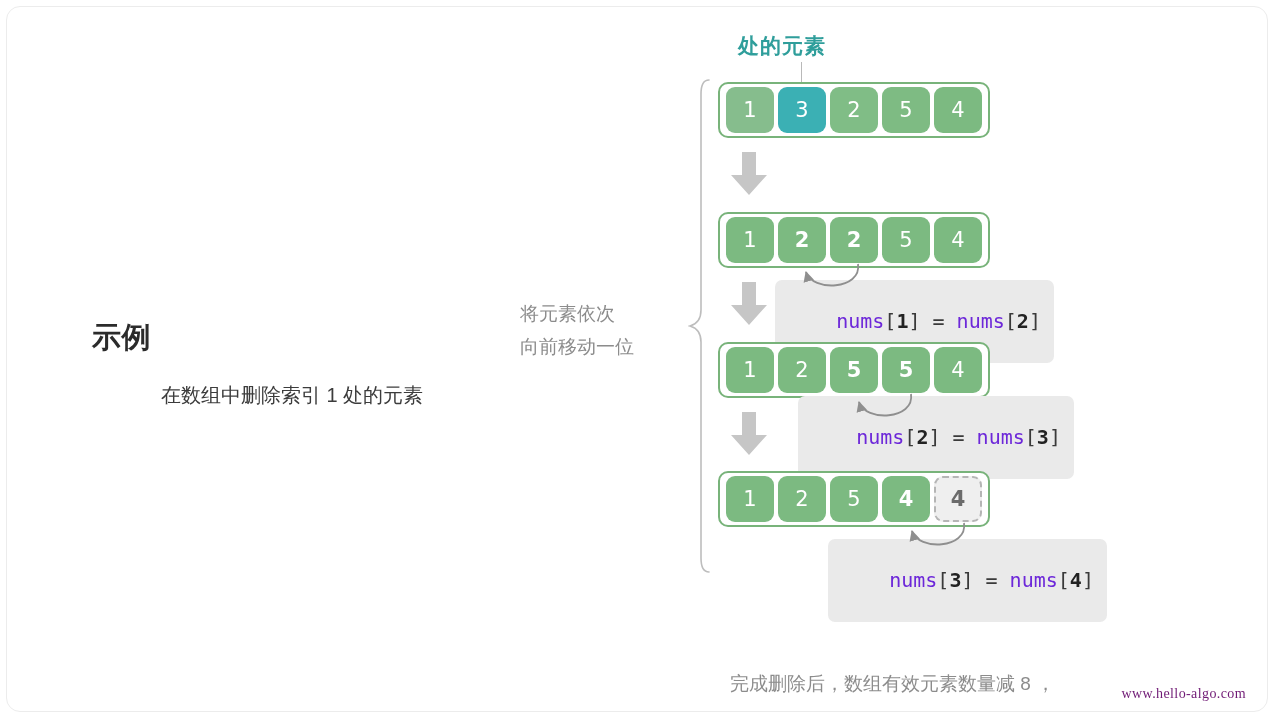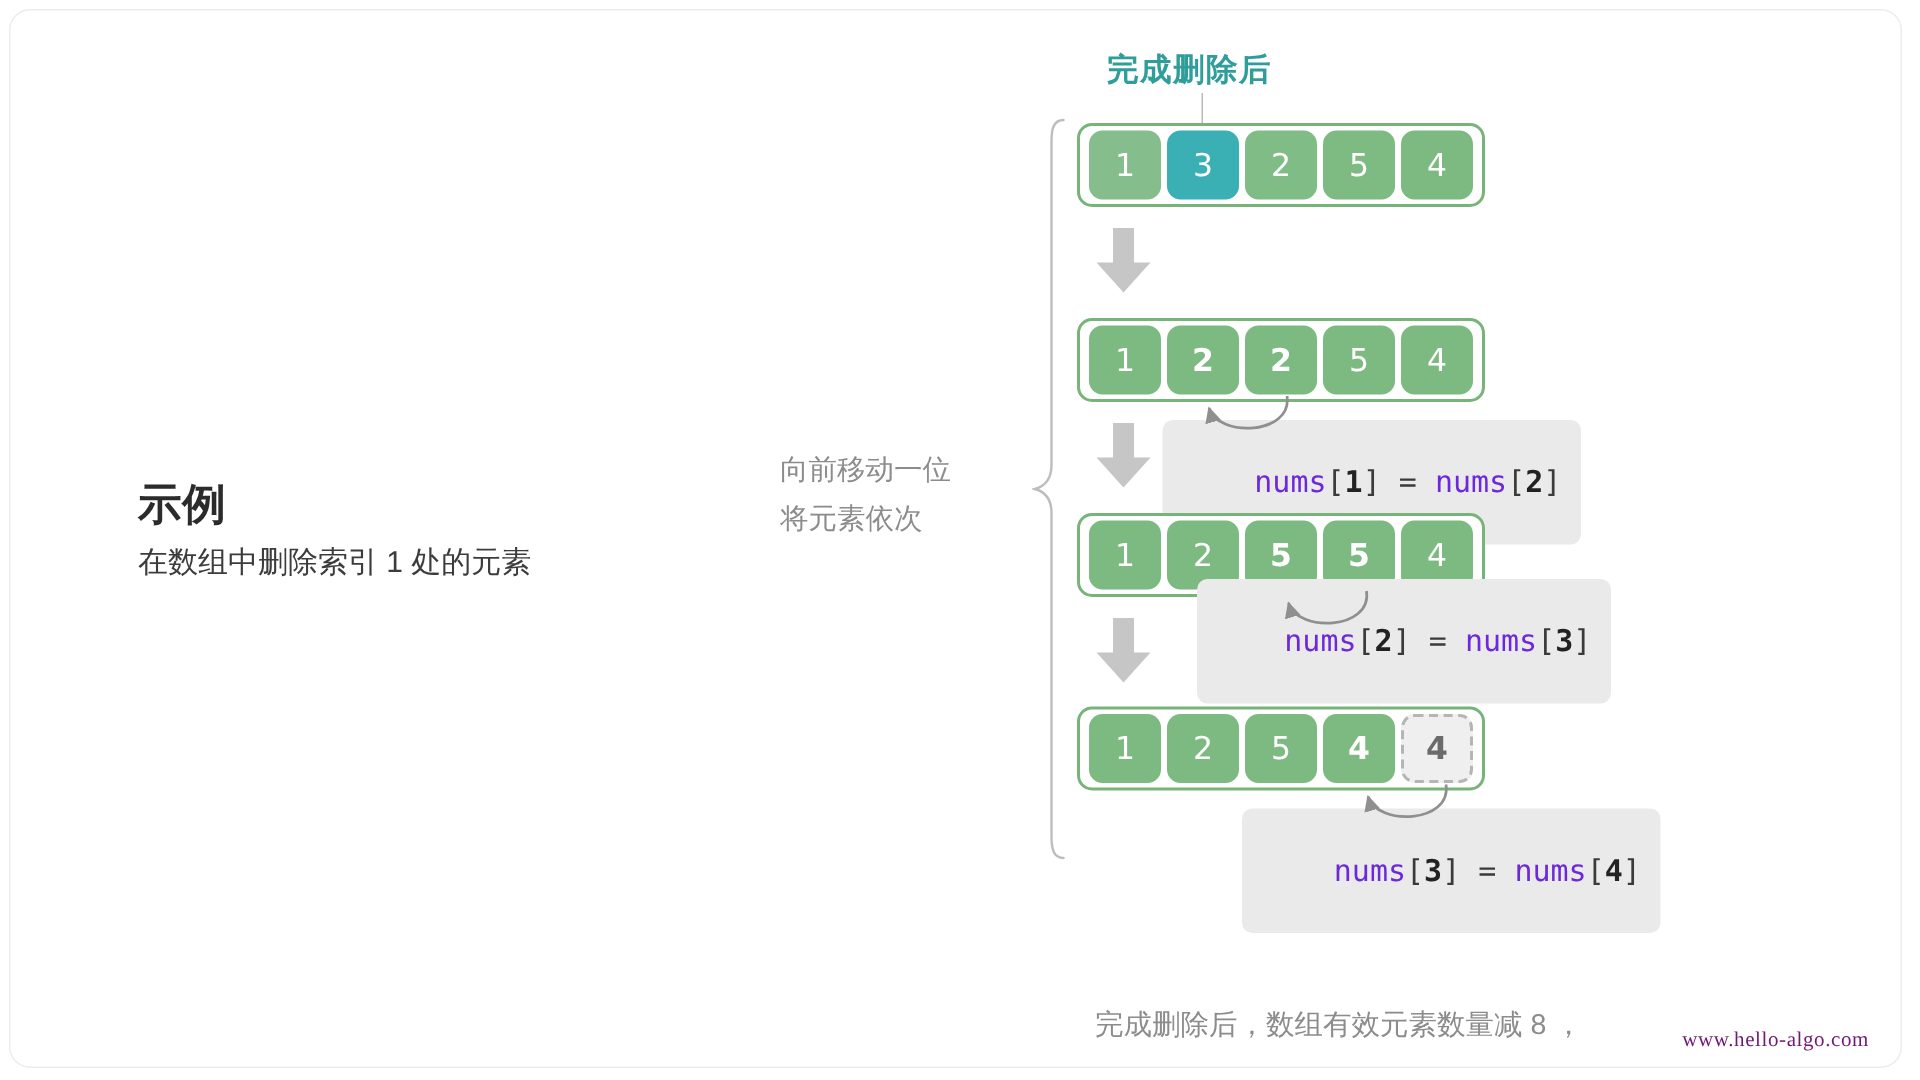--- a/index.html
+++ b/index.html
@@ -40,22 +40,23 @@
     font-size: 29px;
     font-weight: bold;
     color: #2b2b2b;
     letter-spacing: 0.5px;
     line-height: 34px;
   }
   .left-sub {
     font-size: 20px;
     color: #3c3c3c;
     line-height: 34px;
-    margin-top: 4px;
+    margin-top: 24px;
     white-space: pre;
+    text-align: center;
   }
 
   
   .mid-note {
     position: absolute;
     left: 520px;
     top: 297px;
     width: 160px;
     text-align: left;
     font-size: 19px;
@@ -181,31 +182,31 @@
 
 <div id="canvas">
   <div class="frame"></div>
 
   <div class="left-block">
     <div class="left-title">示例</div>
     <div class="left-sub">在数组中删除索引 1 处的元素</div>
   </div>
 
   <div class="mid-note">
+    <div>将元素依次</div>
     <div>向前移动一位</div>
-    <div>将元素依次</div>
   </div>
 
   <div class="brace">
     <svg width="26" height="496" viewBox="0 0 26 496" fill="none" xmlns="http://www.w3.org/2000/svg">
       <path d="M21 2 C14 2 13 9 13 16 L13 232 C13 241 9 246 2 248 C9 250 13 255 13 264 L13 480 C13 487 14 494 21 494" stroke="#bdbdbd" stroke-width="1.6" fill="none" stroke-linecap="round"></path>
     </svg>
   </div>
 
-  <div class="top-label">完成删除后</div>
+  <div class="top-label">处的元素</div>
   <div class="top-label-line"></div>
 
   <div class="array-row" style="left:718px; top:82px;">
     <div class="cell" style="background:#86bd8d;">1</div>
     <div class="cell" style="background:#3bb0b4;">3</div>
     <div class="cell" style="background:#80bd86;">2</div>
     <div class="cell" style="background:#7ebb83;">5</div>
     <div class="cell" style="background:#7cba81;">4</div>
   </div>
 
@@ -234,21 +235,21 @@
   </div>
 
   <div class="array-row" style="left:718px; top:342px;">
     <div class="cell" style="background:#7cba81;">1</div>
     <div class="cell" style="background:#7cba81;">2</div>
     <div class="cell bold" style="background:#7cba81;">5</div>
     <div class="cell bold" style="background:#7cba81;">5</div>
     <div class="cell" style="background:#7cba81;">4</div>
   </div>
 
-  <div class="code-label" style="left:798px; top:386px;padding-left:10px;">
+  <div class="code-label" style="left:798px; top:396px;padding-left:10px;">
     <span class="id">nums</span><span class="brk">[</span><span class="idx">2</span><span class="brk">]</span><span class="eq"> = </span><span class="id">nums</span><span class="brk">[</span><span class="idx">3</span><span class="brk">]</span>
   </div>
 
   <div class="down-arrow" style="left:729px; top:412px;">
     <svg width="40" height="44" viewBox="0 0 40 44">
         <path d="M13 0 L27 0 L27 23 L38 23 L20 43 L2 23 L13 23 Z" fill="#c6c6c6"></path>
       </svg>
   </div>
 
   <div class="array-row" style="left:718px; top:471px;">

